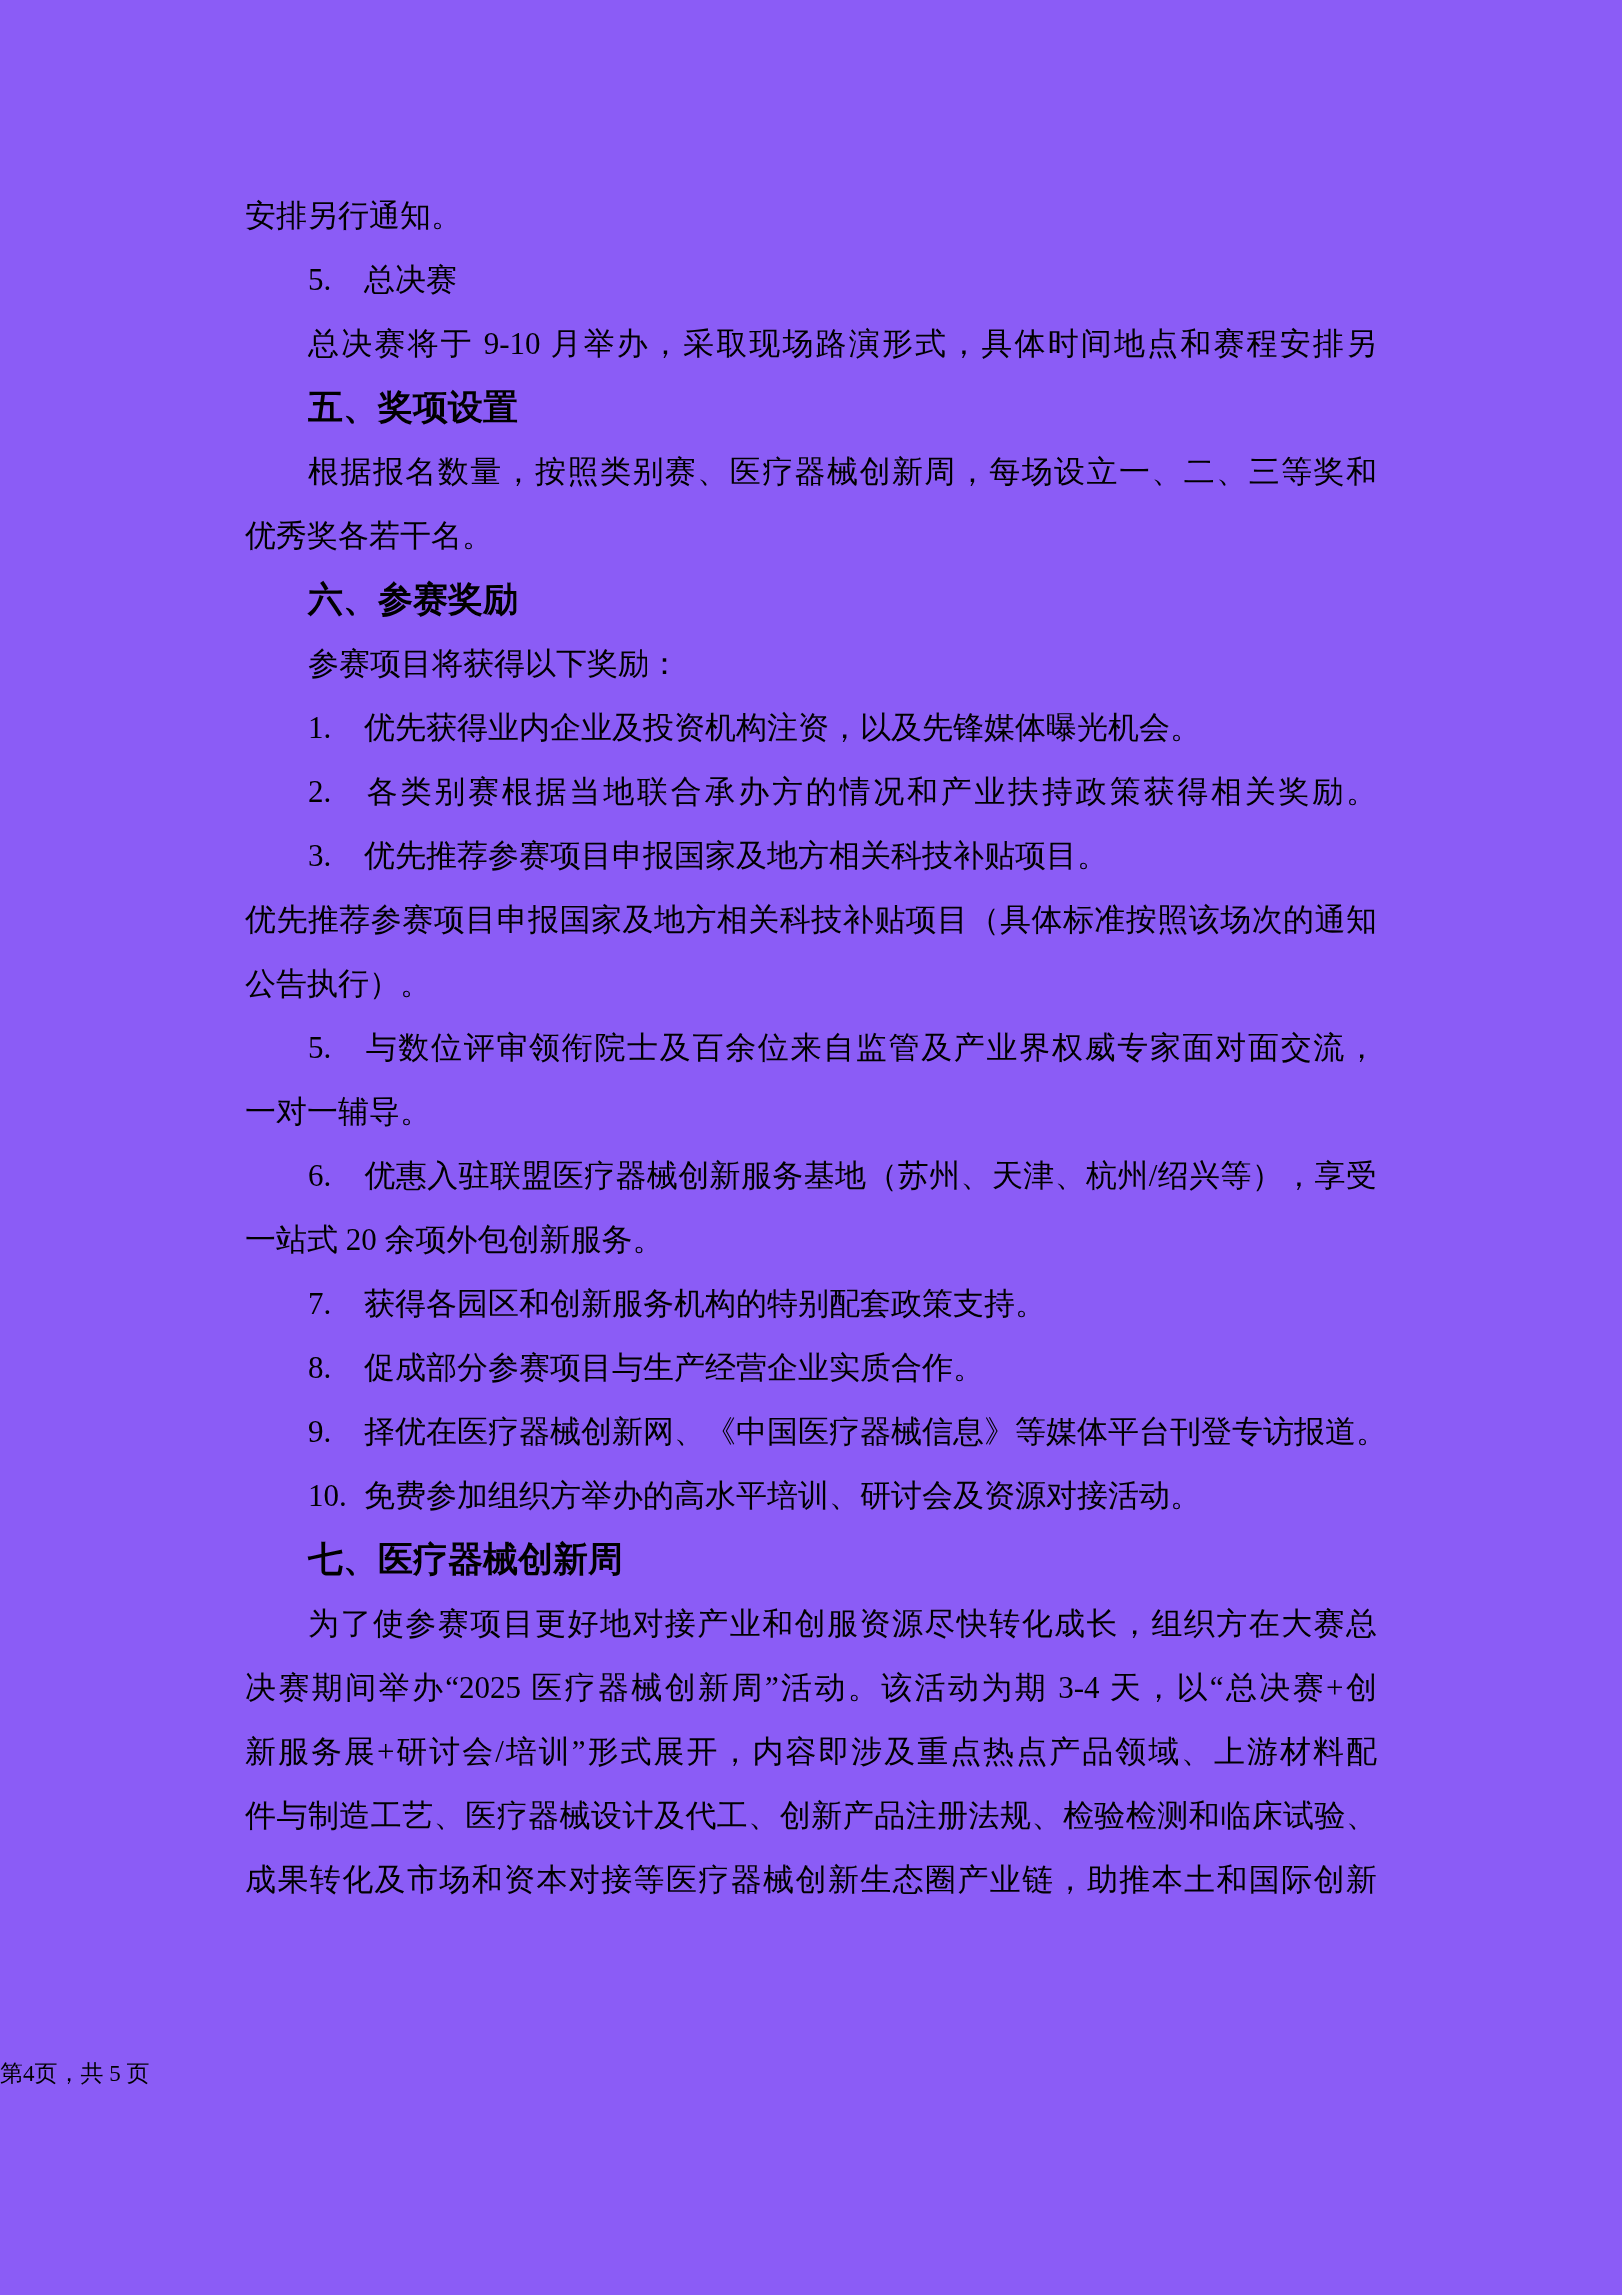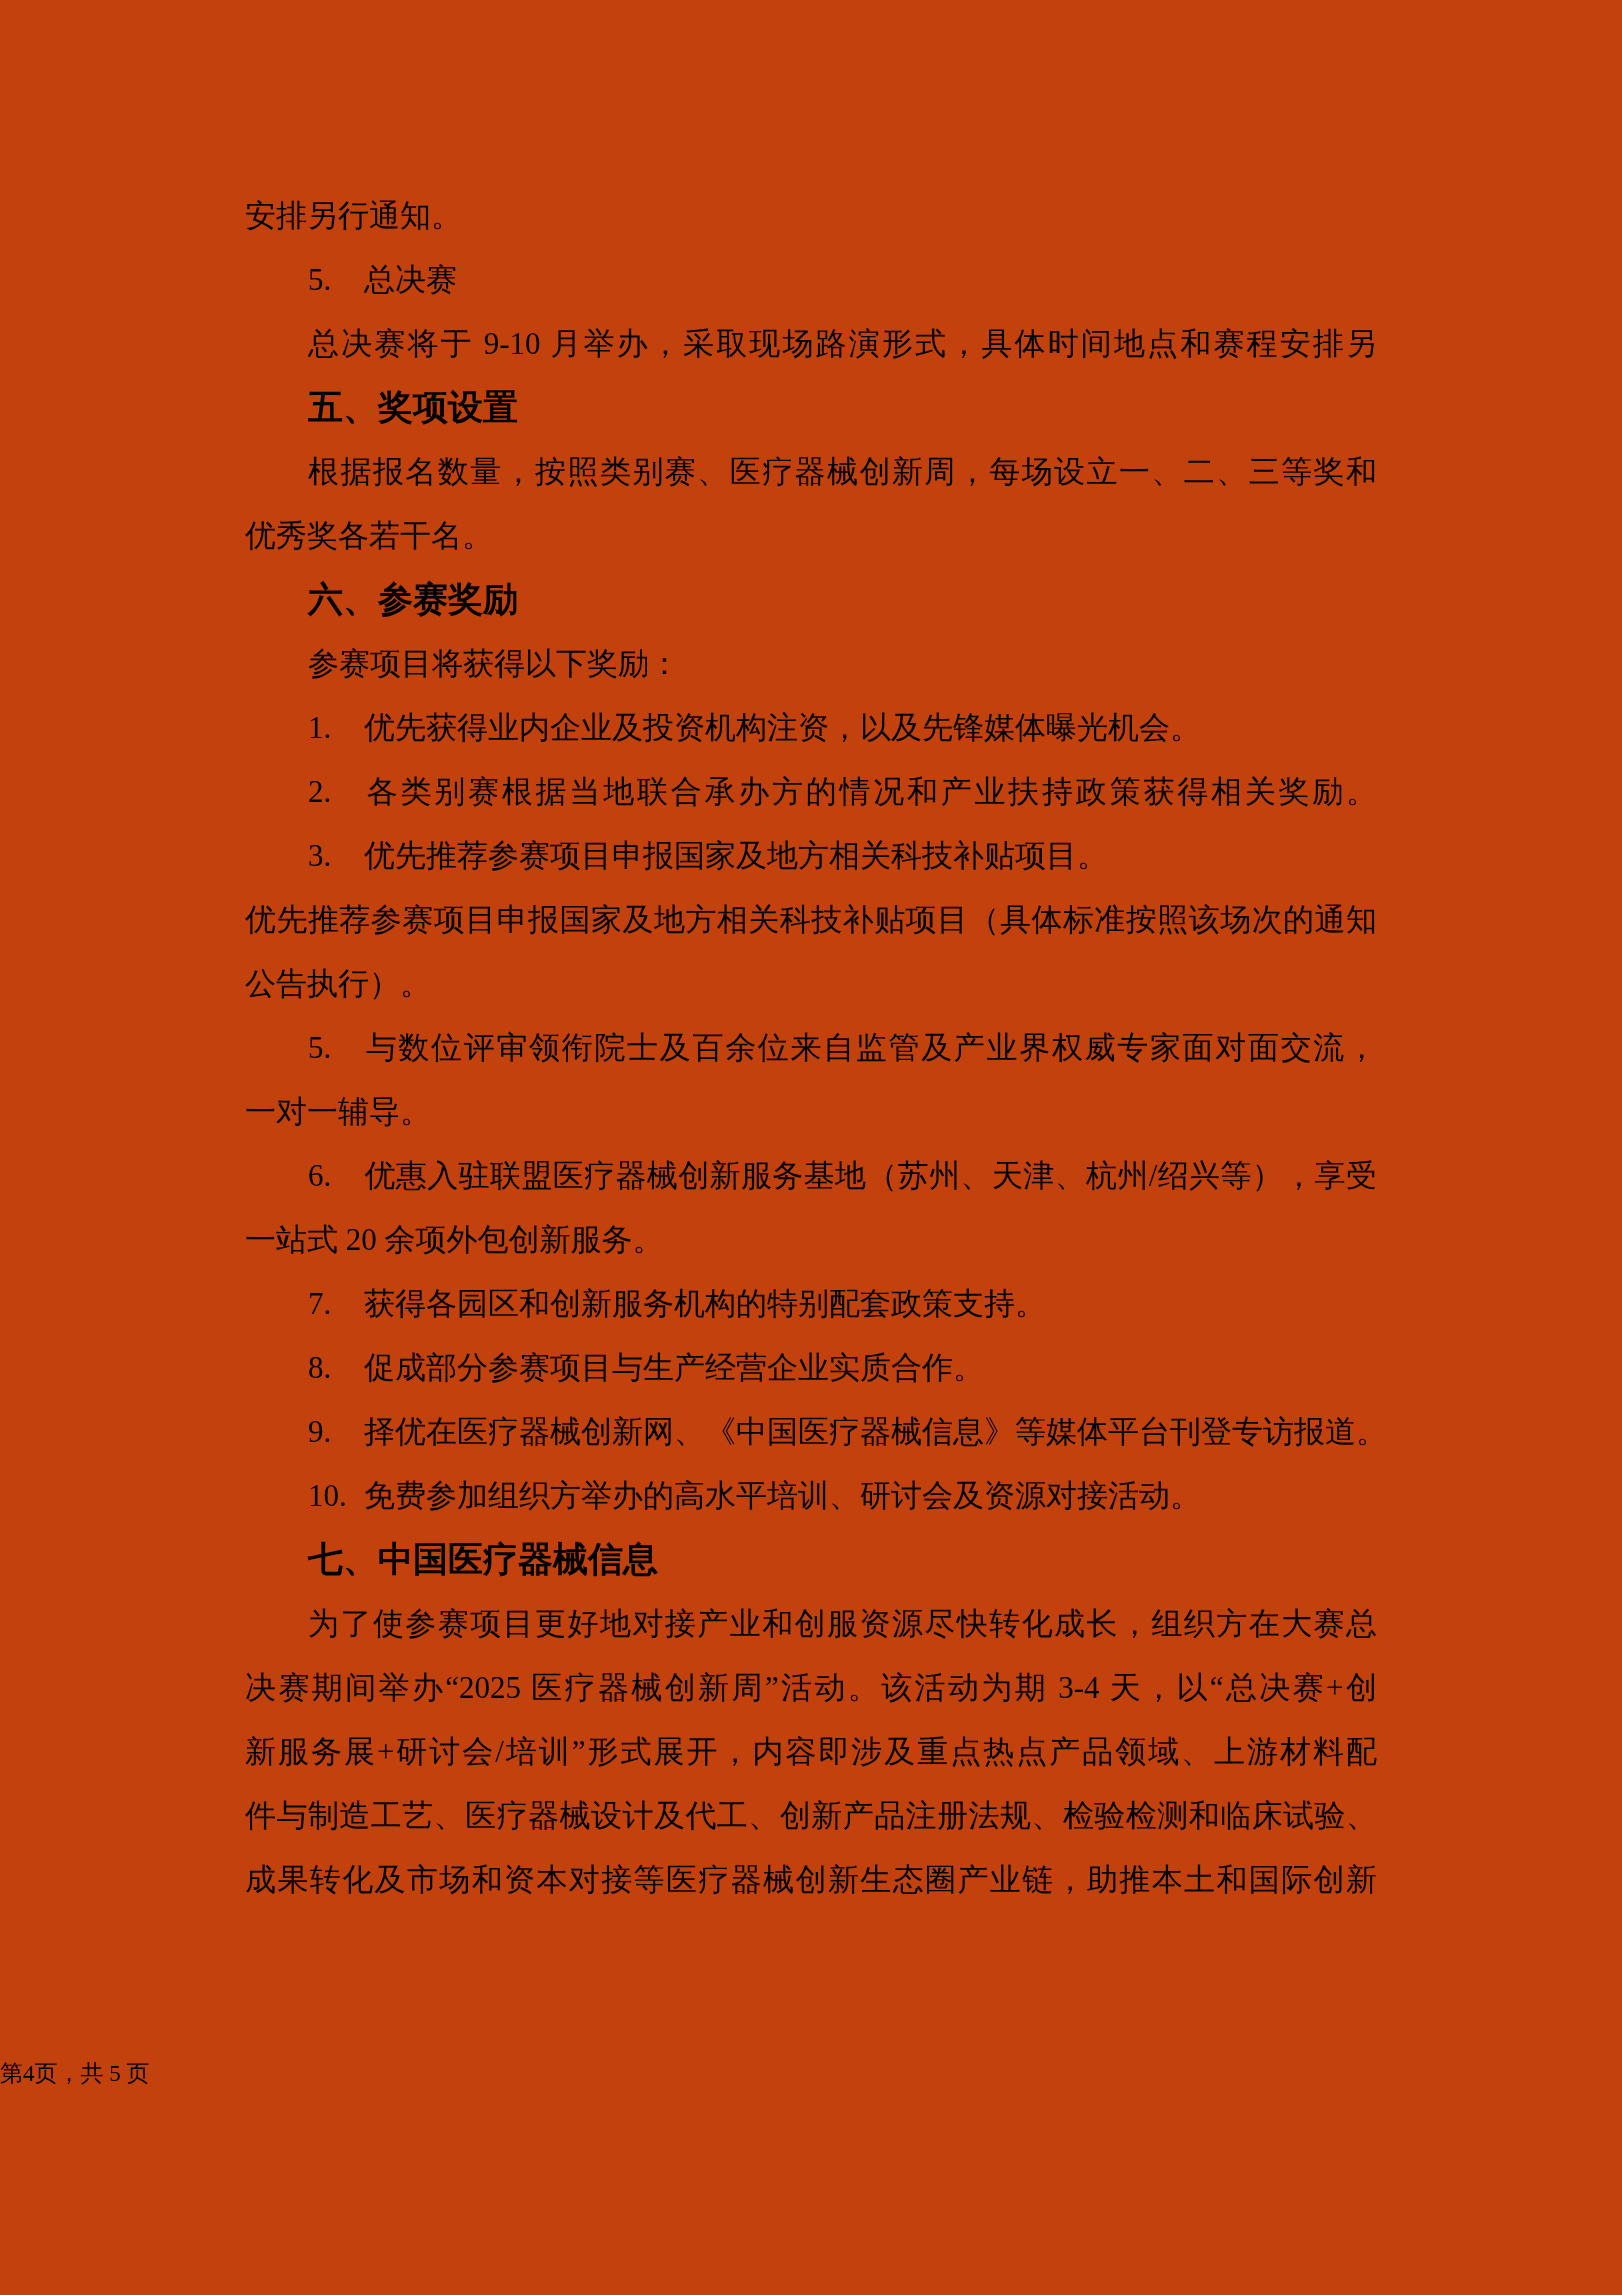--- a/index.html
+++ b/index.html
@@ -13,21 +13,21 @@
     position: relative;
     font-family: "Liberation Serif", "DejaVu Serif", serif;
     color: #000000;
   }
   .page {
     position: absolute;
     left: 0;
     top: 0;
     width: 1623px;
     height: 2295px;
-    background: #c2410c;
+    background: #8b5cf6;
     overflow: hidden;
   }
   .content {
     position: absolute;
     left: 245px;
     top: 184px;
     width: 1132px;
   }
   .line {
     height: 64px;
@@ -108,21 +108,21 @@
     <div class="line">一站式 20 余项外包创新服务。</div>
 
     <div class="line para"><span class="num">7.</span><span>获得各园区和创新服务机构的特别配套政策支持。</span></div>
 
     <div class="line para"><span class="num">8.</span><span>促成部分参赛项目与生产经营企业实质合作。</span></div>
 
     <div class="line para just"><span class="num">9.</span><span>择优在医疗器械创新网、《中国医疗器械信息》等媒体平台刊登专访报道。</span></div>
 
     <div class="line para"><span class="num">10.</span><span>免费参加组织方举办的高水平培训、研讨会及资源对接活动。</span></div>
 
-    <div class="line heading">七、中国医疗器械信息</div>
+    <div class="line heading">七、医疗器械创新周</div>
 
     <div class="line para just">为了使参赛项目更好地对接产业和创服资源尽快转化成长，组织方在大赛总</div>
 
     <div class="line just">决赛期间举办“2025 医疗器械创新周”活动。该活动为期 3-4 天，以“总决赛+创</div>
 
     <div class="line just">新服务展+研讨会/培训”形式展开，内容即涉及重点热点产品领域、上游材料配</div>
 
     <div class="line just">件与制造工艺、医疗器械设计及代工、创新产品注册法规、检验检测和临床试验、</div>
 
     <div class="line just">成果转化及市场和资本对接等医疗器械创新生态圈产业链，助推本土和国际创新</div>

